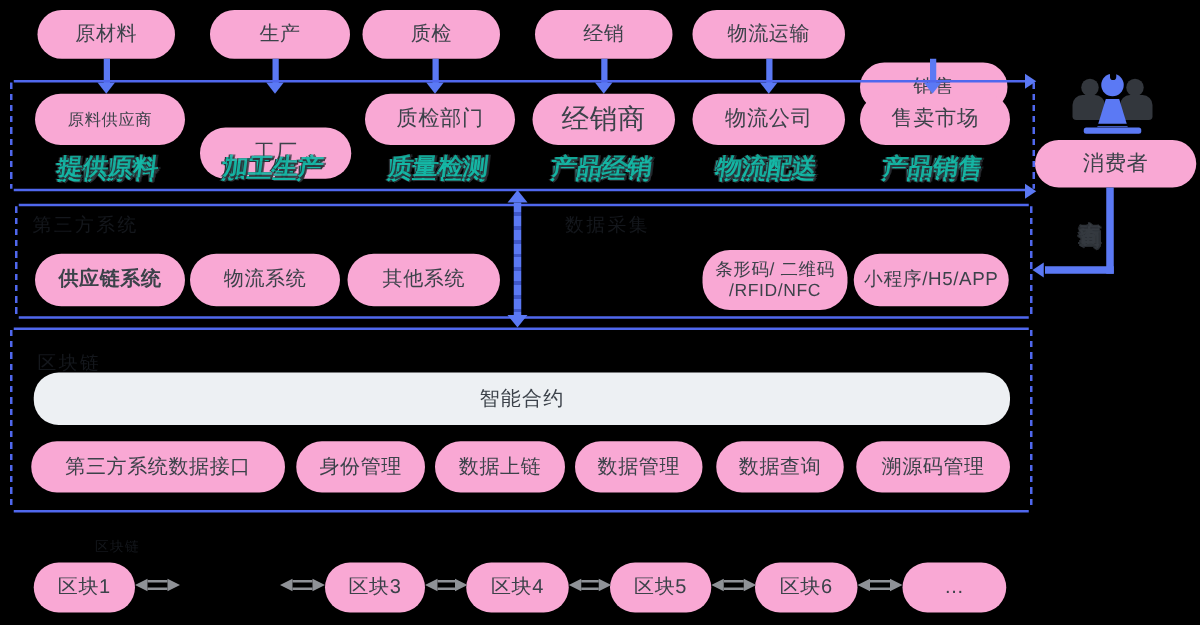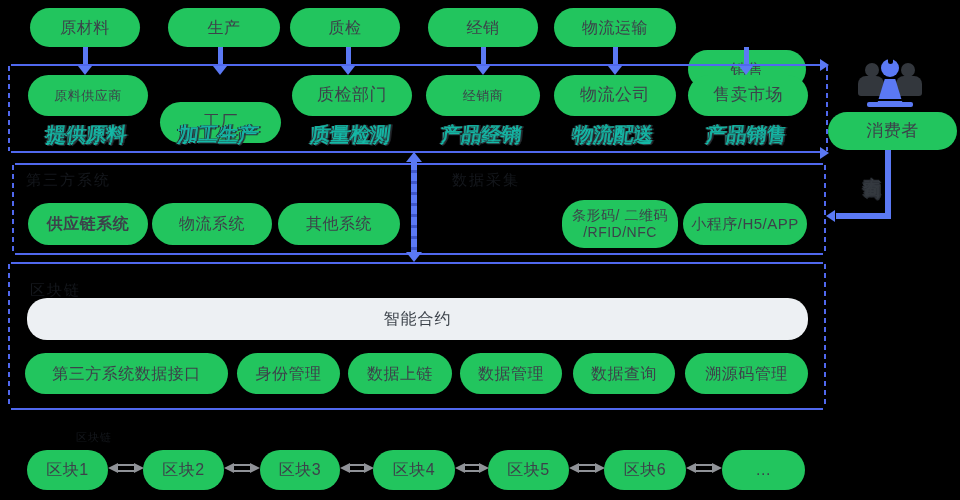--- a/index.html
+++ b/index.html
@@ -1,18 +1,18 @@
 <!DOCTYPE html>
 <html><head>
 <meta charset="utf-8">
 <style>
   html,body{margin:0;padding:0;background:#000;}
   #canvas{position:relative;width:960px;height:500px;background:#000;overflow:hidden;
     font-family:"Liberation Sans","DejaVu Sans",sans-serif;}
-  .pill{position:absolute;background:#22c55e;border-radius:22px;display:flex;flex-direction:column;
+  .pill{position:absolute;background:#f9a8d4;border-radius:22px;display:flex;flex-direction:column;
     align-items:center;justify-content:center;color:#3c424a;font-size:16px;letter-spacing:.5px;
     box-sizing:border-box;text-align:center;line-height:1.2;}
   .bar{position:absolute;background:#edf0f3;border-radius:20px;display:flex;align-items:center;
     justify-content:center;color:#3c424a;font-size:16px;letter-spacing:1px;}
   
   .sect{position:absolute;}
   .sect .et,.sect .eb{position:absolute;left:3px;right:3px;height:2px;background:#5068ee;}
   .sect .et{top:0}.sect .eb{bottom:0}
   .sect .el,.sect .er{position:absolute;top:2px;bottom:2px;width:2px;
     background:repeating-linear-gradient(180deg,#5068ee 0 5px,transparent 5px 9px);}
@@ -94,21 +94,21 @@
 
   <div class="pill" style="left:28px;top:75px;width:120px;height:41px;font-size:13px;">
       <span>原料供应商</span>
     </div>
   <div class="pill" style="left:160px;top:75px;width:121px;height:41px;font-size:17px;margin-top:27px;">
       <span>工厂</span>
     </div>
   <div class="pill" style="left:292px;top:75px;width:120px;height:41px;font-size:17px;">
       <span>质检部门</span>
     </div>
-  <div class="pill" style="left:426px;top:75px;width:114px;height:41px;font-size:13px;">
+  <div class="pill" style="left:426px;top:75px;width:114px;height:41px;font-size:22px;">
       <span>经销商</span>
     </div>
   <div class="pill" style="left:554px;top:75px;width:122px;height:41px;font-size:17px;">
       <span>物流公司</span>
     </div>
   <div class="pill" style="left:688px;top:75px;width:120px;height:41px;font-size:17px;">
       <span>售卖市场</span>
     </div>
 
   <div class="garble" style="left:45px;top:122px;width:86px;">
@@ -219,23 +219,20 @@
     </div>
   <div class="pill" style="left:685px;top:353px;width:123px;height:41px;">
       <span>溯源码管理</span>
     </div>
 
   <div class="faint" style="left:76px;top:430px;font-size:11px;letter-spacing:1px;"><span>区块链</span></div>
 
   <div class="pill" style="left:27px;top:450px;width:81px;height:40px;">
       <span>区块1</span>
     </div>
-  <div class="pill" style="left:143px;top:450px;width:81px;height:40px;">
-      <span>区块2</span>
-    </div>
   <div class="pill" style="left:260px;top:450px;width:80px;height:40px;">
       <span>区块3</span>
     </div>
   <div class="pill" style="left:373px;top:450px;width:82px;height:40px;">
       <span>区块4</span>
     </div>
   <div class="pill" style="left:488px;top:450px;width:81px;height:40px;">
       <span>区块5</span>
     </div>
   <div class="pill" style="left:604px;top:450px;width:82px;height:40px;">

